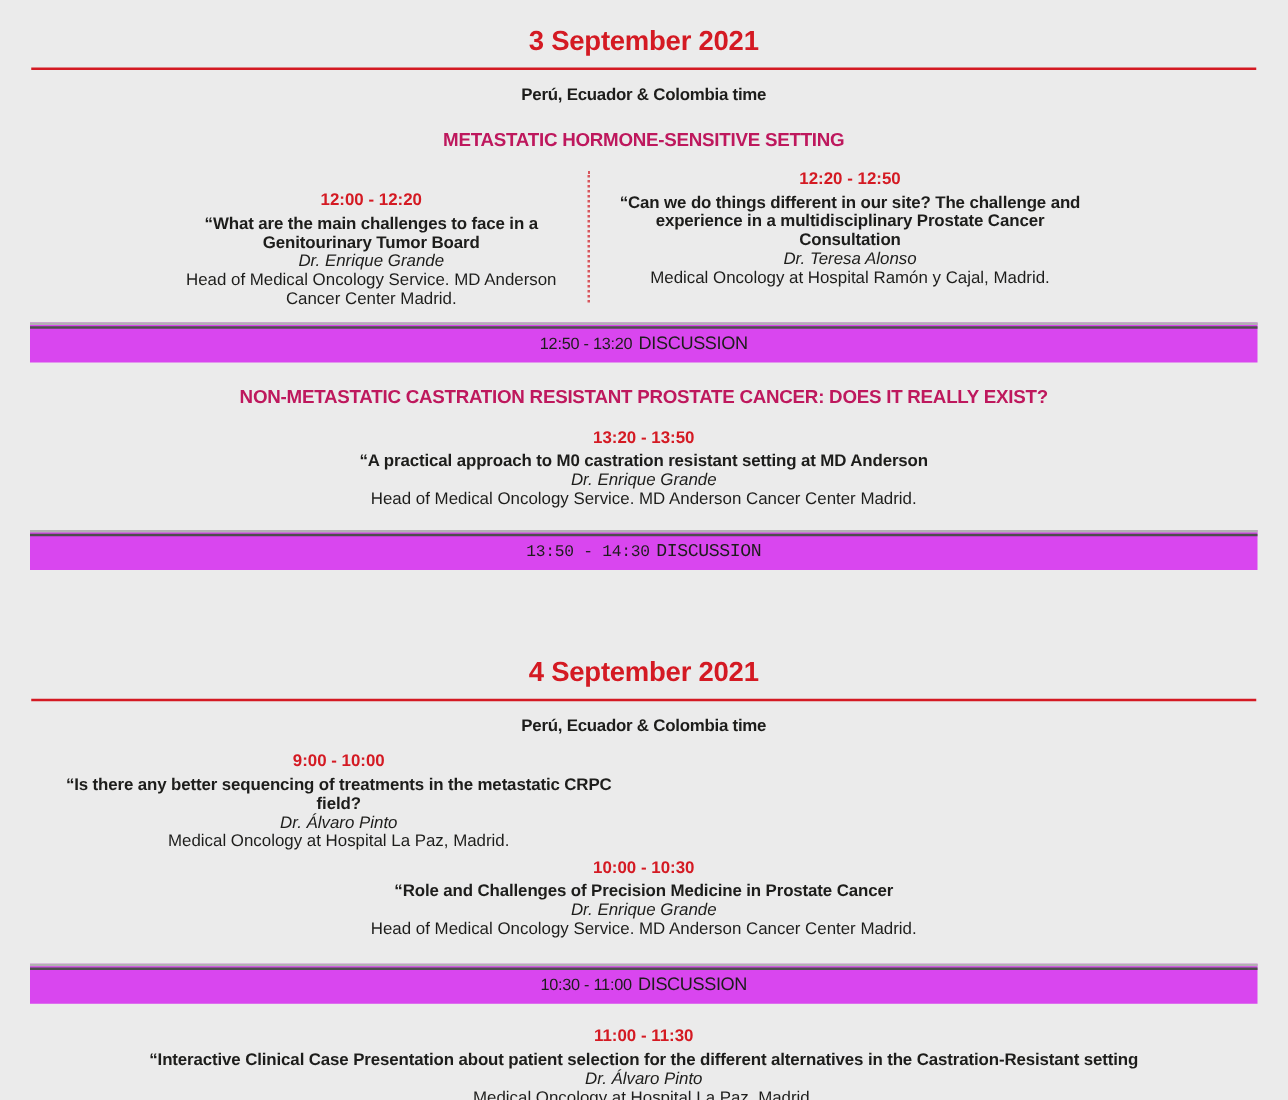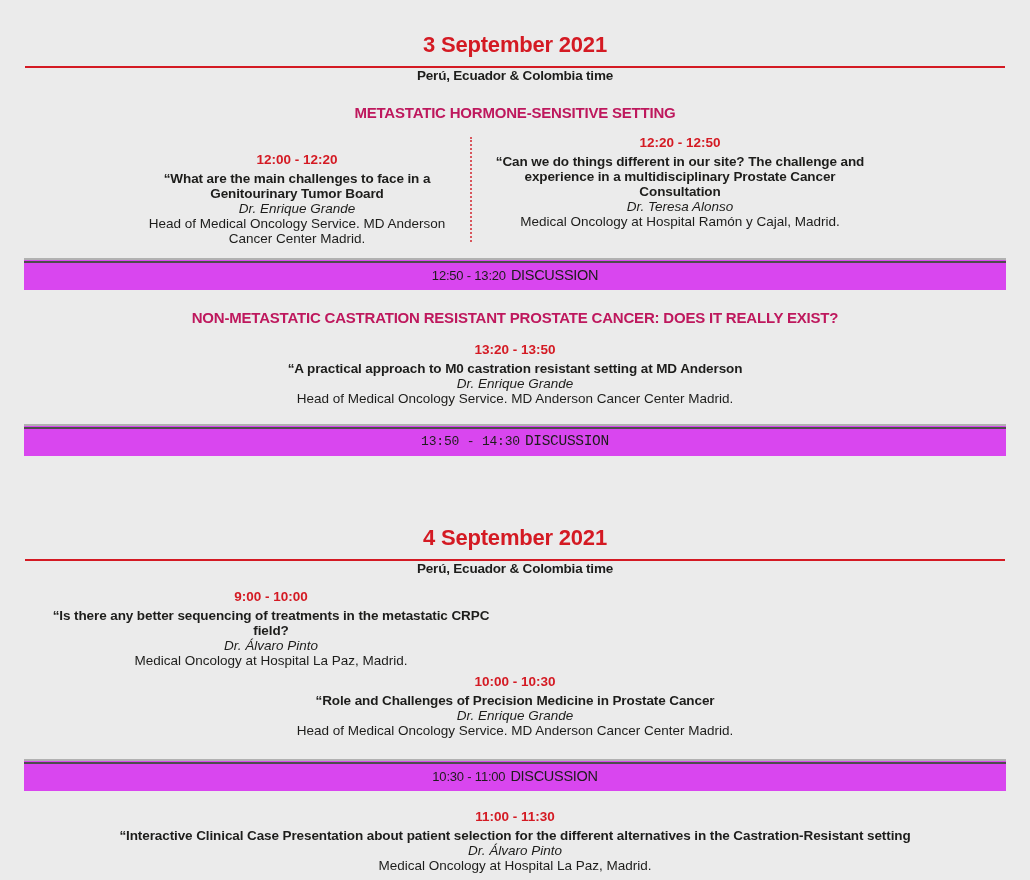--- a/index.html
+++ b/index.html
@@ -10,27 +10,27 @@
     color:#1d1d1b;
     -webkit-font-smoothing:antialiased;
   }
   .page { position:relative; width:1030px; height:880px; overflow:hidden; }
 
   .day-title {
     margin:0; text-align:center;
     font-size:22px; font-weight:bold; letter-spacing:-0.2px;
     color:#d41a23;
   }
-  .day1 .day-title { padding-top:32px; }
+  .day1 .day-title { padding-top:20px; }
   .day2 .day-title { padding-top:69px; }
 
   .red-rule { height:2px; background:#d41a23; margin:8px 25px 0; }
 
   .timezone {
-    text-align:center;
+    margin-top:12px; text-align:center;
     font-size:13.5px; font-weight:bold; letter-spacing:-0.2px;
   }
 
   .section-header {
     margin:21px 20px 0; text-align:center;
     font-size:15px; font-weight:bold; letter-spacing:-0.2px;
     color:#be185d;
   }
 
   .row { display:flex; margin:14px 25px 0; align-items:stretch; }

